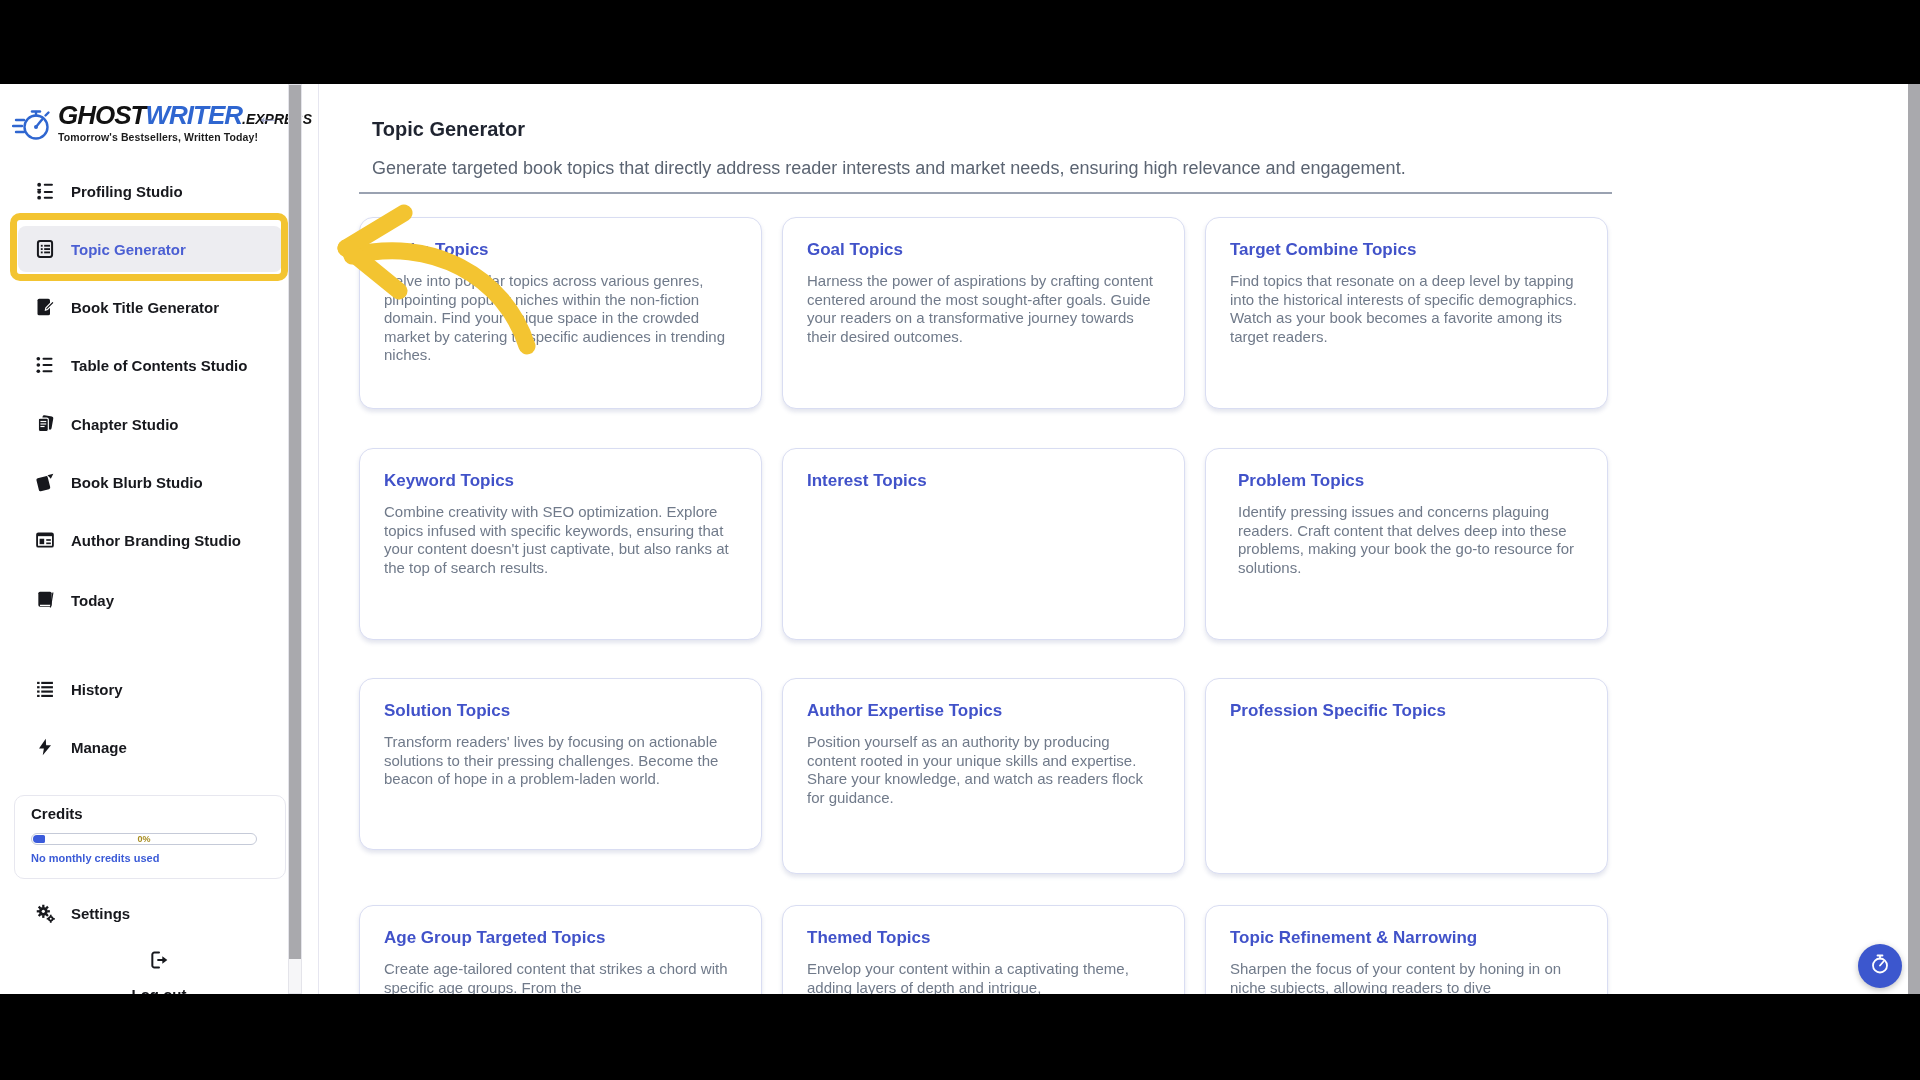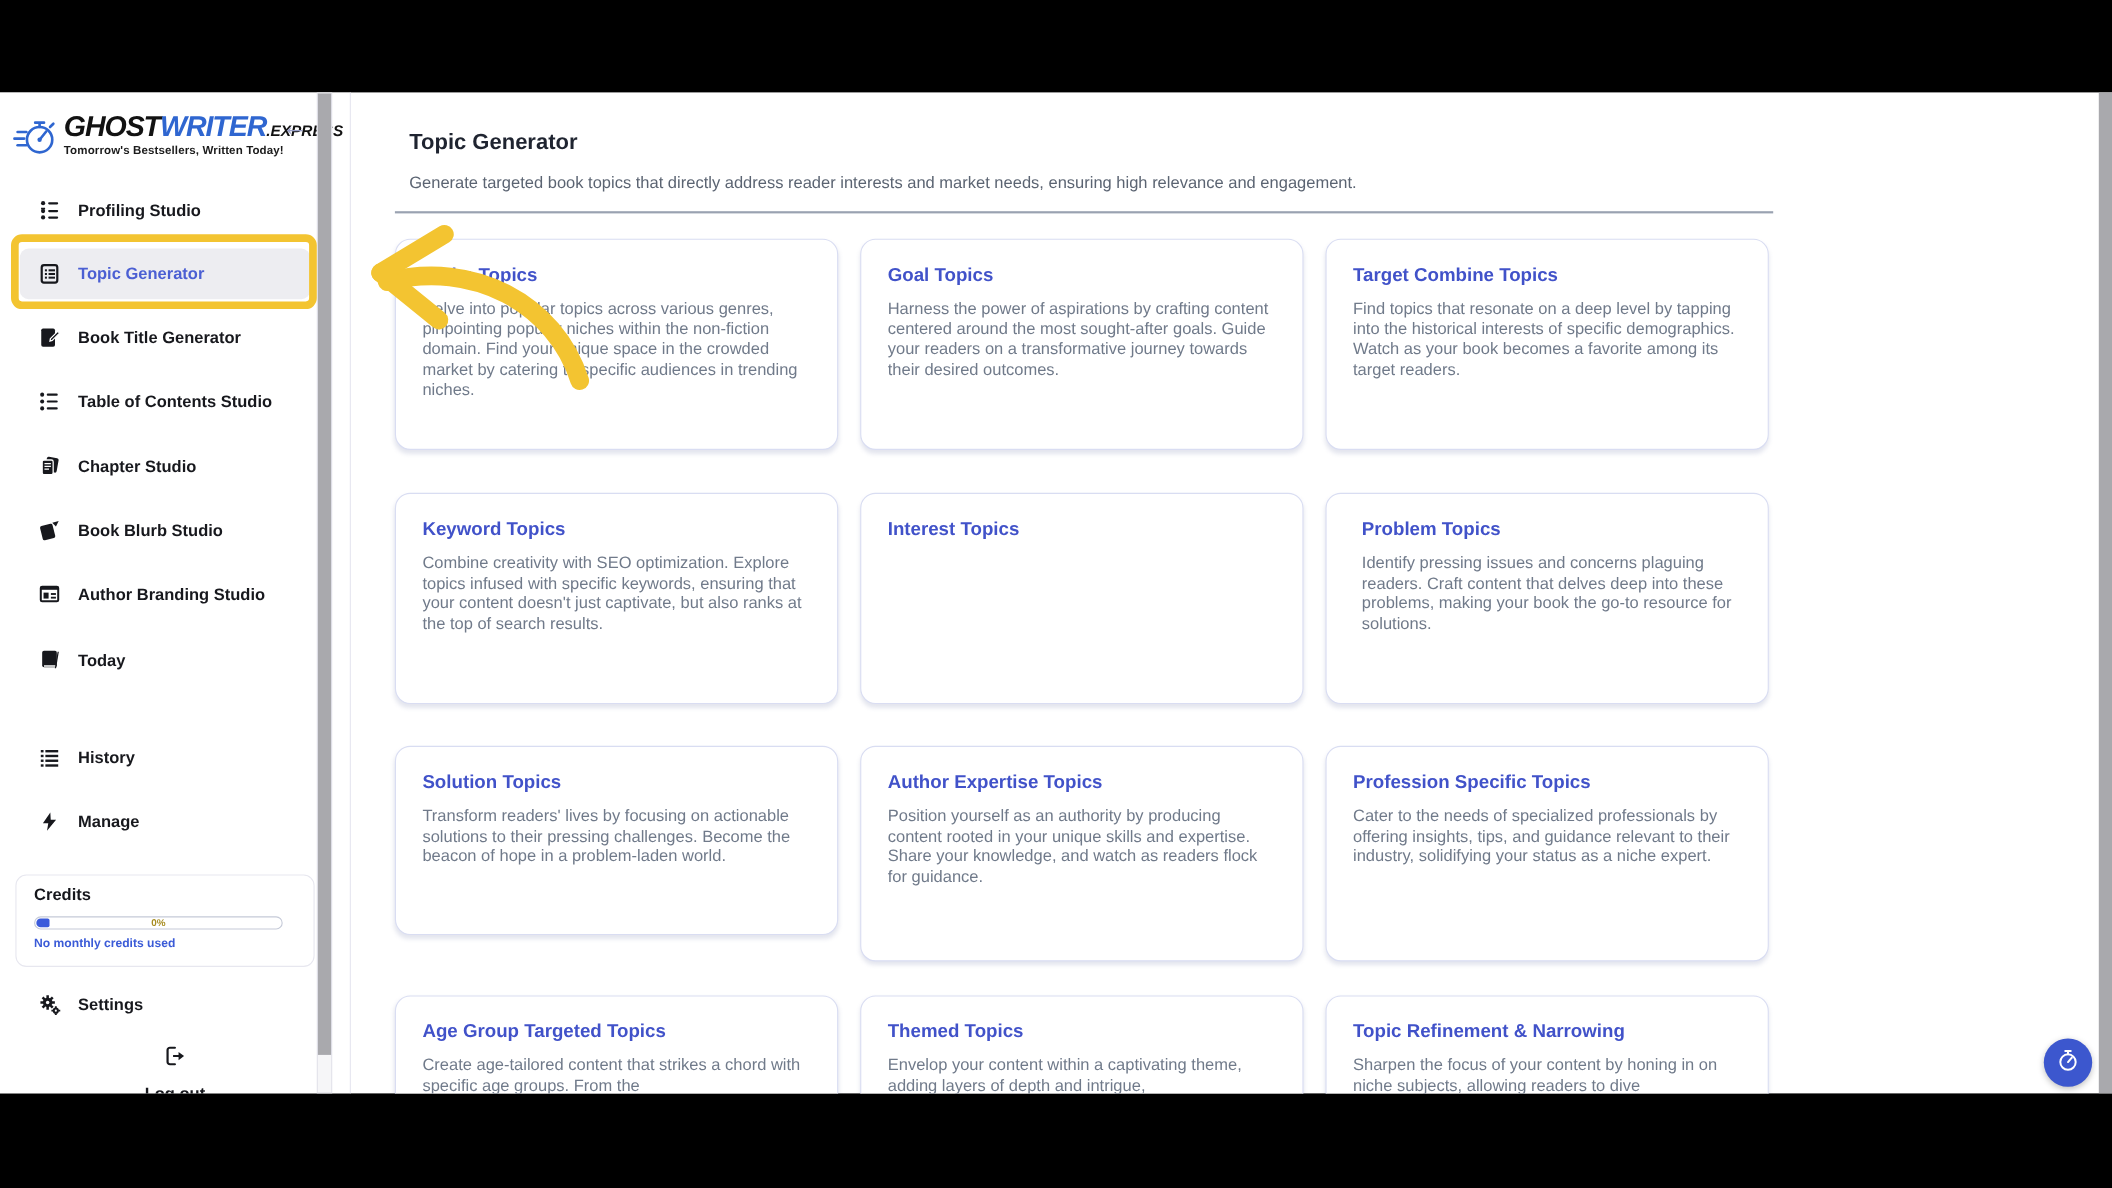--- a/index.html
+++ b/index.html
@@ -36,21 +36,21 @@
   .credits-fill{position:absolute;left:1px;top:1px;width:12px;height:8px;background:#3B5BDB;border-radius:5px 2px 2px 5px;}
   .credits-pct{position:absolute;left:0;top:0;width:100%;text-align:center;font-size:9px;font-weight:bold;
                color:#a88d22;line-height:10px;}
   .credits-note{position:absolute;left:16px;top:56px;font-size:11px;font-weight:bold;color:#3b5bd7;}
 
   .sb-scroll{position:absolute;left:288px;top:0;width:14px;height:100%;background:#f6f6f8;border:1px solid #e4e4ea;box-sizing:border-box;}
   .sb-thumb{position:absolute;left:0;top:0;width:100%;height:874px;background:#a9a9ad;}
 
   
   .main-title{position:absolute;left:372px;top:34px;font-size:20px;font-weight:bold;color:#1f2430;}
-  .main-sub{position:absolute;left:372px;top:74px;font-size:15px;color:#5b6472;}
+  .main-sub{position:absolute;left:372px;top:74px;font-size:18px;color:#5b6472;}
   .divider{position:absolute;left:359px;top:108px;width:1253px;height:2px;background:#9aa2b1;}
 
   .card{position:absolute;width:403px;background:#fff;border:1px solid #d9ddf2;border-radius:14px;
         box-sizing:border-box;padding:22px 24px;box-shadow:0 3px 4px rgba(100,110,160,.18);}
   .card h3{margin:0 0 12px 0;font-size:17px;font-weight:bold;color:#4152c9;}
   .card p{margin:0;font-size:15px;line-height:1.24;color:#707a8a;}
 
   .fab{position:absolute;left:1858px;top:860px;width:44px;height:44px;border-radius:50%;
        background:#3c57ce;display:flex;align-items:center;justify-content:center;cursor:pointer;
        box-shadow:0 2px 6px rgba(0,0,0,.25);}
@@ -304,21 +304,20 @@
         <div class="card" style="left: 359px; top: 594px; height: 172px;">
           <h3>Solution Topics</h3>
           <p>Transform readers' lives by focusing on actionable solutions to their pressing challenges. Become the beacon of hope in a problem-laden world.</p>
         </div>
         <div class="card" style="left: 782px; top: 594px; height: 196px;">
           <h3>Author Expertise Topics</h3>
           <p>Position yourself as an authority by producing content rooted in your unique skills and expertise. Share your knowledge, and watch as readers flock for guidance.</p>
         </div>
         <div class="card" style="left: 1205px; top: 594px; height: 196px;">
           <h3>Profession Specific Topics</h3>
-          <p>Cater to the needs of specialized professionals by offering insights, tips, and guidance relevant to their industry, solidifying your status as a niche expert.</p>
         </div>
         <div class="card" style="left: 359px; top: 821px; height: 185px;">
           <h3>Age Group Targeted Topics</h3>
           <p>Create age-tailored content that strikes a chord with specific age groups. From the</p>
         </div>
         <div class="card" style="left: 782px; top: 821px; height: 185px;">
           <h3>Themed Topics</h3>
           <p>Envelop your content within a captivating theme, adding layers of depth and intrigue,</p>
         </div>
         <div class="card" style="left: 1205px; top: 821px; height: 185px;">

